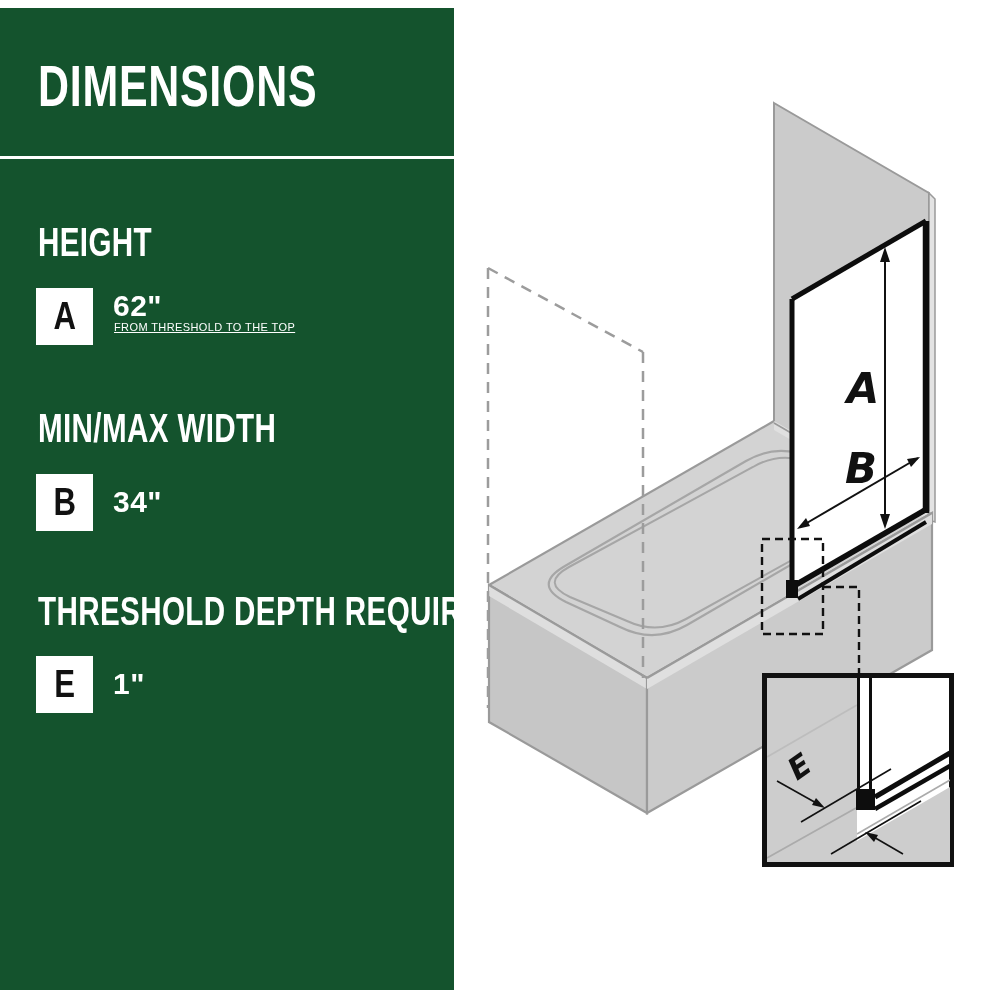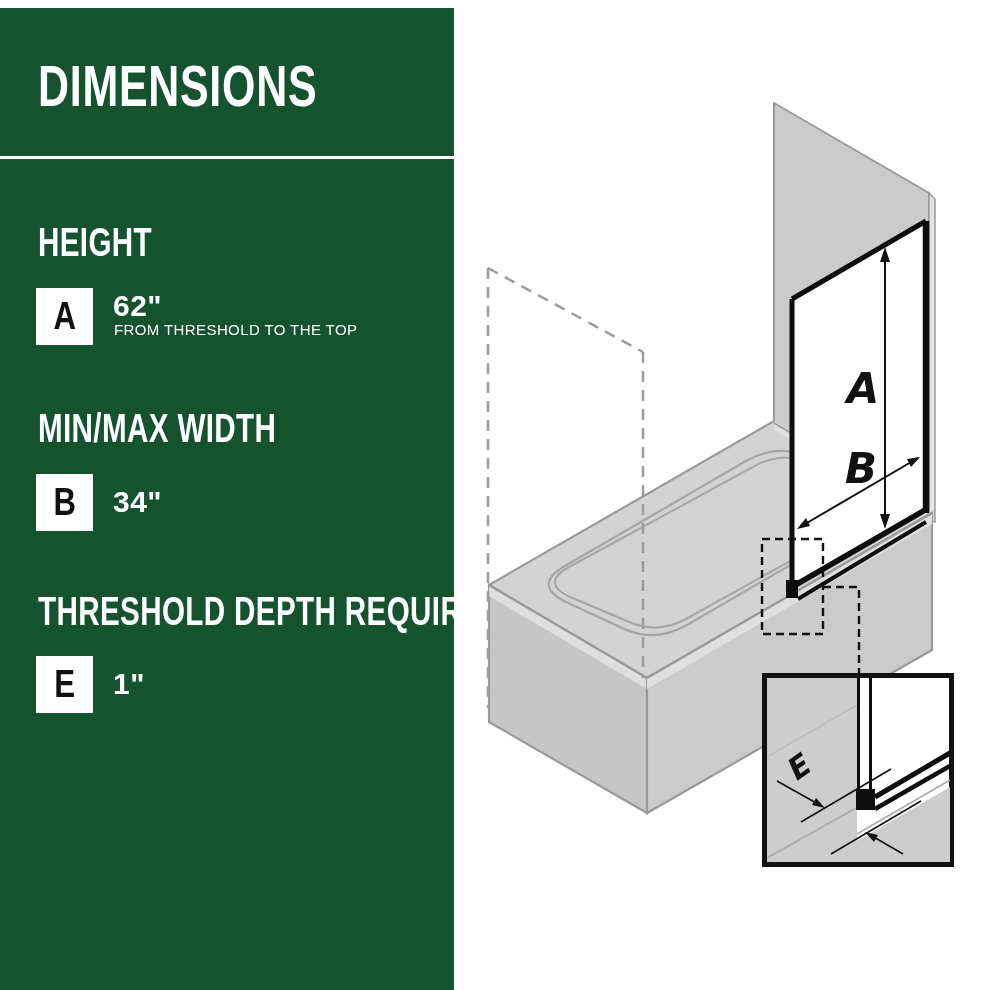--- a/index.html
+++ b/index.html
@@ -12,22 +12,22 @@
               letter-spacing:1px;transform:scaleX(0.74);transform-origin:left top;white-space:nowrap;}
   .sec-heading{position:absolute;left:38px;color:#fff;font-size:40px;font-weight:700;
                letter-spacing:0.5px;transform:scaleX(0.74);transform-origin:left top;white-space:nowrap;}
   .h1{top:212px;} .h2{top:398px;} .h3{top:581px;}
   .badge{position:absolute;left:36px;width:57px;height:57px;background:#ffffff;
          display:flex;align-items:center;justify-content:center;}
   .badge span{color:#111;font-size:38px;font-weight:700;transform:scaleX(0.82);}
   .b1{top:280px;} .b2{top:466px;} .b3{top:648px;}
   .value{position:absolute;left:113px;color:#fff;font-size:30px;font-weight:700;letter-spacing:0.5px;}
   .v1{top:281px;} .v2{top:477px;} .v3{top:659px;}
-  .note{position:absolute;left:114px;top:313px;color:#fff;font-size:15px;font-weight:400;
-        letter-spacing:0.4px;white-space:nowrap;}
+  .note{position:absolute;left:114px;top:313px;color:#fff;font-size:11px;font-weight:400;
+        letter-spacing:0.4px;white-space:nowrap;text-decoration:underline;}
   
   .diagram{position:absolute;left:454px;top:0;width:536px;height:990px;background:#fff;}
   svg text.dimlabel{font-family:"DejaVu Sans","Liberation Sans",sans-serif;
                     font-weight:bold;font-style:italic;fill:#111;}
 </style>
 </head>
 <body>
 
 <div class="sidebar">
   <div class="main-title">DIMENSIONS</div>

